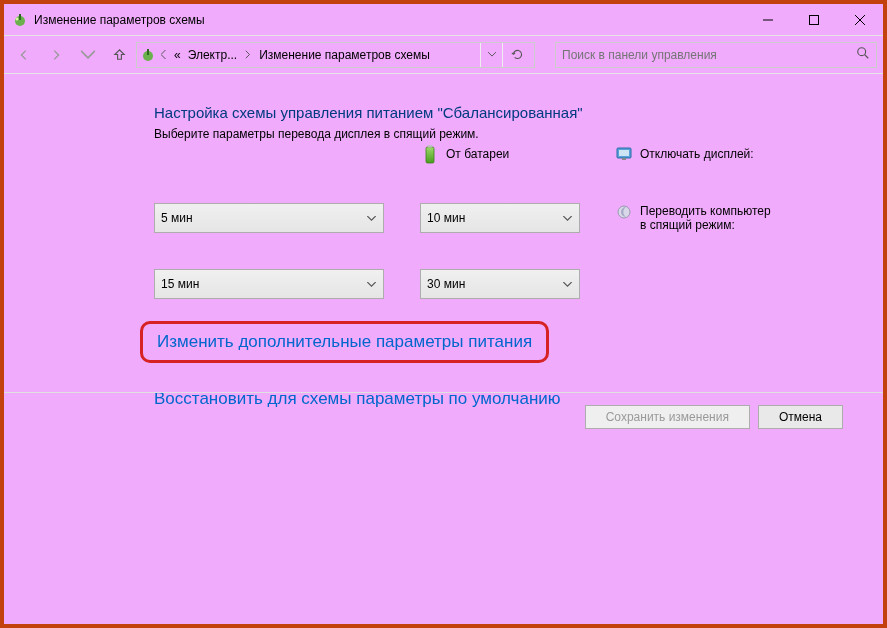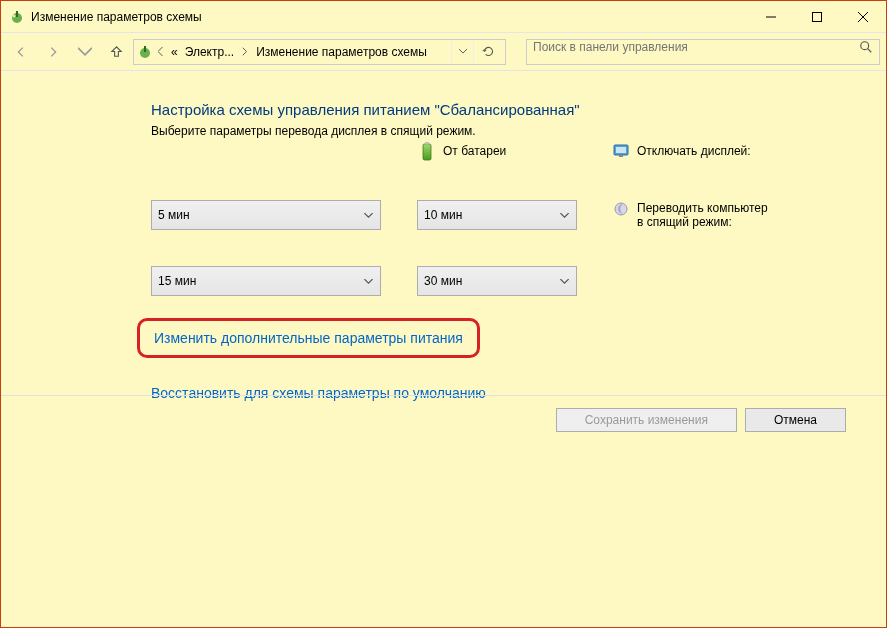--- a/index.html
+++ b/index.html
@@ -1,62 +1,62 @@
 <!DOCTYPE html>
 <html><head>
 <meta charset="utf-8">
 <style>
   * { box-sizing: border-box; margin: 0; padding: 0; font-family: "Segoe UI", Tahoma, sans-serif; }
   body { background: #fff; }
-  .window { width: 887px; height: 628px; border: 1px solid #c2410c; background: #fef9c3; display: flex; flex-direction: column; overflow: hidden; }
+  .window { width: 887px; height: 628px; border: 4px solid #c2410c; background: #f0abfc; display: flex; flex-direction: column; overflow: hidden; }
 
   .titlebar { height: 32px; display: flex; align-items: center; padding-left: 8px; border-bottom: 1px solid #e5e5e5; }
   .titlebar-icon { width: 16px; height: 16px; margin-right: 6px; }
   .titlebar-text { font-size: 12px; color: #000; flex: 1; }
   .win-controls { display: flex; height: 100%; }
   .win-btn { width: 46px; height: 100%; display: flex; align-items: center; justify-content: center; color: #000; }
   .win-btn svg { width: 10px; height: 10px; }
 
   .navbar { height: 38px; display: flex; align-items: center; padding: 0 6px; border-bottom: 1px solid #e5e5e5; gap: 4px; }
   .nav-arrow { width: 28px; height: 28px; display: flex; align-items: center; justify-content: center; color: #999; }
   .nav-arrow svg { width: 14px; height: 14px; }
   .nav-up { width: 26px; height: 26px; display: flex; align-items: center; justify-content: center; color: #555; }
   .breadcrumb-wrap { flex: 1; height: 26px; border: 1px solid #ccc; display: flex; align-items: center; padding: 0 2px; min-width: 0; }
   .bc-icon { width: 18px; height: 18px; display: flex; align-items: center; justify-content: center; }
   .bc-chev { width: 14px; height: 100%; display: flex; align-items: center; justify-content: center; color: #555; }
   .bc-item { font-size: 12px; padding: 0 4px; white-space: nowrap; }
   .bc-ell { font-size: 12px; padding: 0 3px; }
   .bc-spacer { flex: 1; }
   .bc-dd { width: 22px; height: 100%; display: flex; align-items: center; justify-content: center; border-left: 1px solid #eee; color: #555; }
   .bc-refresh { width: 30px; height: 100%; display: flex; align-items: center; justify-content: center; border-left: 1px solid #eee; color: #555; }
-  .searchbox { width: 354px; height: 26px; border: 1px solid #ccc; display: flex; align-items: flex-start; padding: 0 6px; margin-left: 16px; }
+  .searchbox { width: 322px; height: 26px; border: 1px solid #ccc; display: flex; align-items: center; padding: 0 6px; margin-left: 16px; }
   .searchbox input { flex: 1; border: none; outline: none; font-size: 12px; color: #555; background: transparent; }
   .search-icon { color: #555; }
 
   .content { flex: 1; padding: 30px 40px 0 150px; position: relative; }
   .heading { color: #003a80; font-size: 15px; font-weight: 400; margin-bottom: 6px; }
   .subtext { font-size: 12px; color: #000; }
 
   .grid { display: grid; grid-template-columns: 230px 160px 160px; column-gap: 8px; row-gap: 10px; align-items: center; gap: 36px; }
   .col-hdr { display: flex; align-items: center; gap: 6px; font-size: 12px; }
   .col-icon { width: 20px; height: 26px; display: flex; align-items: center; justify-content: center; }
   .row-label { display: flex; align-items: center; gap: 8px; font-size: 12px; }
   .row-label.multi { align-items: flex-start; }
   .row-icon { width: 16px; height: 16px; flex-shrink: 0; }
   .dd { height: 30px; border: 1px solid #adadad; background: linear-gradient(#f0f0f0,#e5e5e5); display: flex; align-items: center; padding: 0 4px 0 6px; font-size: 12px; position: relative; }
   .dd-text { flex: 1; }
   .dd-chev { width: 16px; display: flex; justify-content: center; color: #555; }
 
   .links { margin-top: 22px; }
-  .link { color: #0066cc; font-size: 14px; display: inline-block; cursor: pointer; }
+  .link { color: #0066cc; font-size: 17px; display: inline-block; cursor: pointer; }
   .highlight-box { border: 3px solid #d62222; border-radius: 10px; padding: 8px 14px; display: inline-block; margin-bottom: 10px; margin-left: -14px; }
   .link2-row { margin-top: 16px; }
 
   .footer { position: absolute; left: 0; right: 0; bottom: 0; border-top: 1px solid #e0e0e0; padding: 12px 40px 0 0; height: 232px; display: flex; justify-content: flex-end; gap: 8px; }
-  .btn { height: 24px; min-width: 138px; padding: 0 28px; border: 1px solid #adadad; background: #e1e1e1; font-size: 12px; display: inline-flex; align-items: center; justify-content: center; }
+  .btn { height: 24px; min-width: 138px; padding: 0 20px; border: 1px solid #adadad; background: #e1e1e1; font-size: 12px; display: inline-flex; align-items: center; justify-content: center; }
   .btn.disabled { color: #9a9a9a; background: #efefef; }
   .btn.cancel { min-width: 76px; background: #e9e9e9; }
 </style>
 </head>
 <body>
 
 <div class="window">
 
   <div class="titlebar">
     <span class="titlebar-icon">

